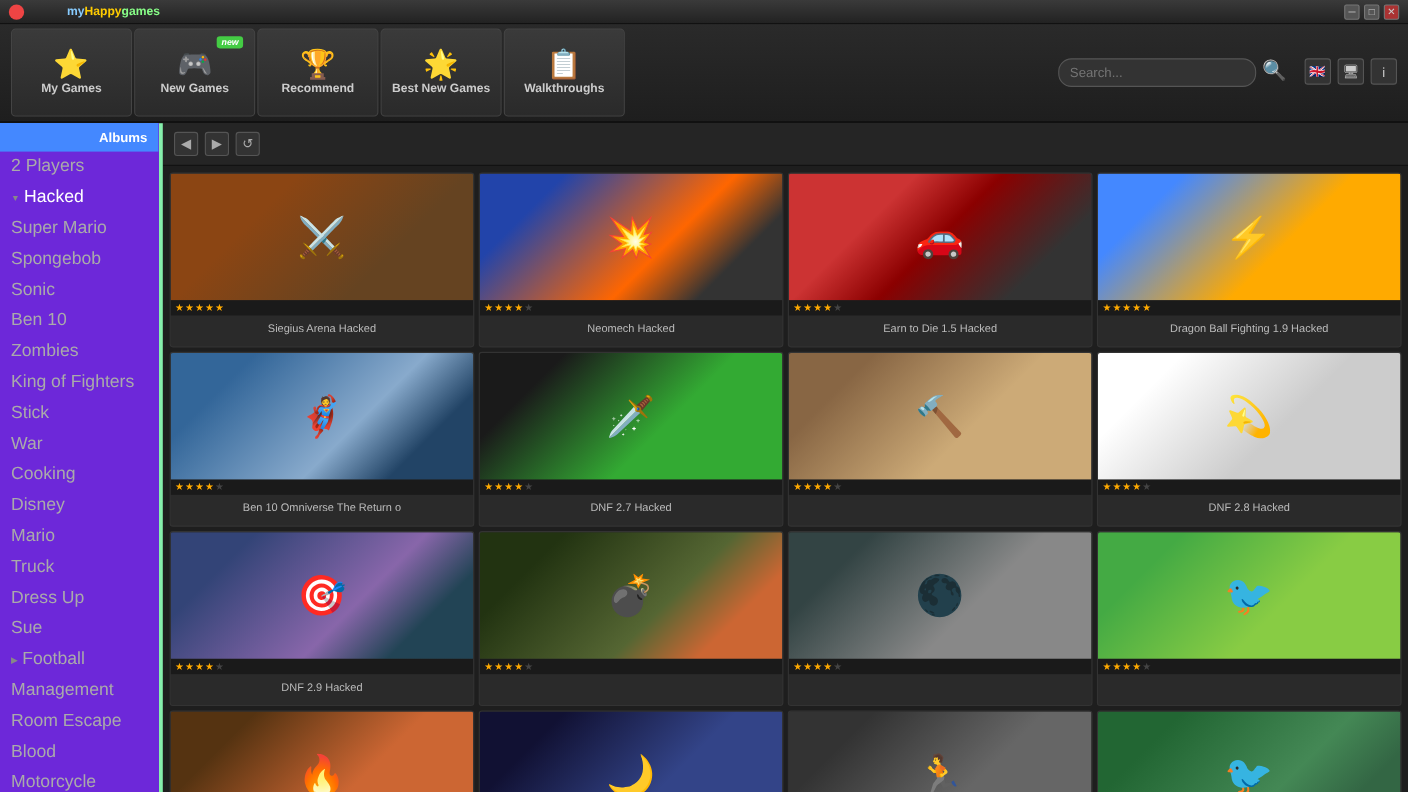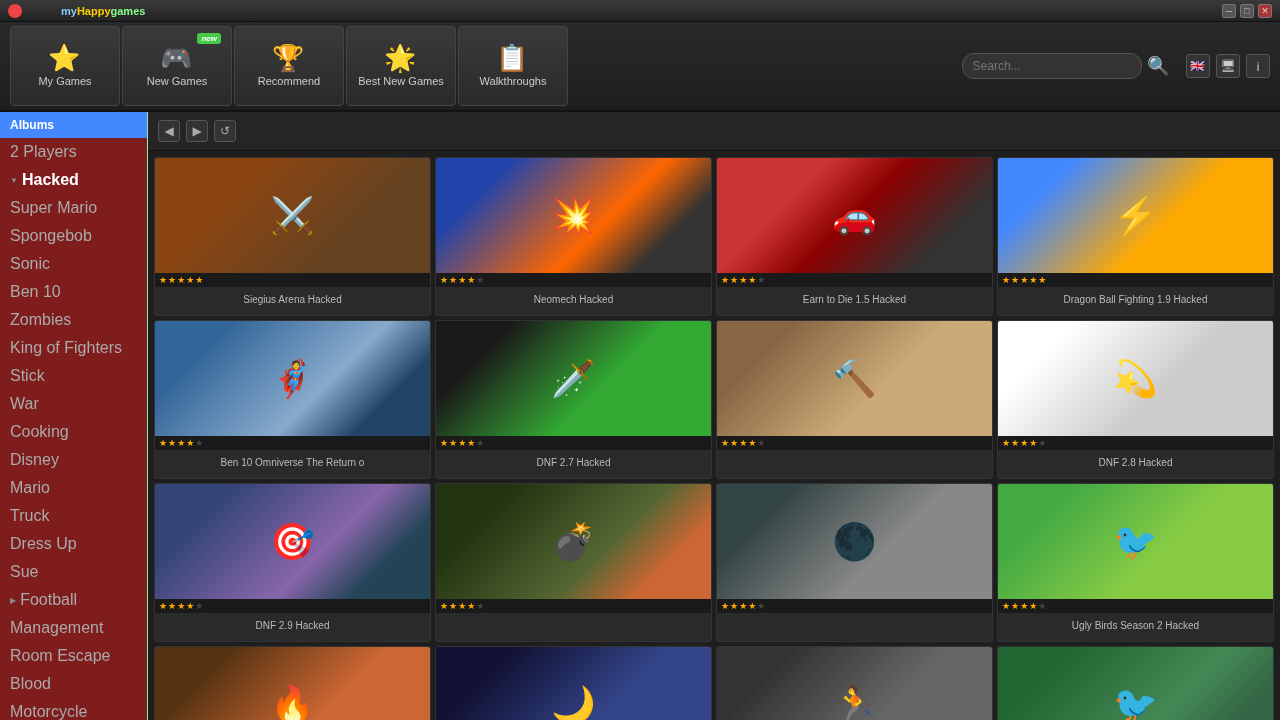--- a/index.html
+++ b/index.html
@@ -81,37 +81,38 @@
       position: relative;
     }
     .nav-tab .tab-icon {
       font-size: 26px;
       line-height: 1;
     }
     .nav-tab .tab-label {
       font-size: 11px;
       color: #ccc;
       text-align: right;
+      font-weight: bold;
     }
     .nav-tab .new-badge {
       position: absolute;
       top: 6px;
       right: 10px;
       background: #4c4;
       color: #fff;
       font-size: 8px;
       font-weight: bold;
       padding: 1px 4px;
       border-radius: 3px;
       font-style: italic;
     }
     #search-area {
       margin-left: auto;
       display: flex;
-      align-items: center;
+      align-items: flex-start;
       gap: 6px;
     }
     #search-input {
       width: 180px;
       height: 26px;
       background: #333;
       border: 1px solid #555;
       border-radius: 12px;
       padding: 0 10px;
       color: #aaa;
@@ -142,24 +143,25 @@
 
     
     #main {
       display: flex;
       height: calc(720px - 22px - 90px);
     }
 
     
     #sidebar {
       width: 148px;
-      background: #7f1d1d;
-      border-right: 1px solid #86efac;
+      background: #6d28d9;
+      border-right: 4px solid #86efac;
       overflow-y: auto;
       flex-shrink: 0;
+      text-align: right;
     }
     #sidebar::-webkit-scrollbar { width: 6px; }
     #sidebar::-webkit-scrollbar-track { background: #1a1a1a; }
     #sidebar::-webkit-scrollbar-thumb { background: #444; border-radius: 3px; }
 
     .sidebar-header {
       background: #4488ff;
       color: #fff;
       font-size: 12px;
       font-weight: bold;
@@ -180,21 +182,21 @@
       font-size: 8px;
       color: #888;
     }
     .sidebar-item.expanded::before {
       content: '▼';
       font-size: 8px;
       color: #888;
     }
     .sidebar-item.active {
       color: #fff;
-      font-weight: bold;
+      font-weight: normal;
     }
 
     
     #game-area {
       flex: 1;
       background: #1e1e1e;
       overflow-y: auto;
       padding: 0;
       position: relative;
     }
@@ -596,21 +598,20 @@
         <div class="game-thumb thumb-12">
           <div class="thumb-img">🐦</div>
         </div>
         <div class="game-stars">
           <span class="star">★</span>
           <span class="star">★</span>
           <span class="star">★</span>
           <span class="star">★</span>
           <span class="star empty">★</span>
         </div>
-        <div class="game-title">Ugly Birds Season 2 Hacked</div>
       </div>
 
       <div class="game-card game-card-bottom">
         <div class="game-thumb thumb-13">
           <div class="thumb-img">🔥</div>
         </div>
 
       </div>
 
       <div class="game-card game-card-bottom">

